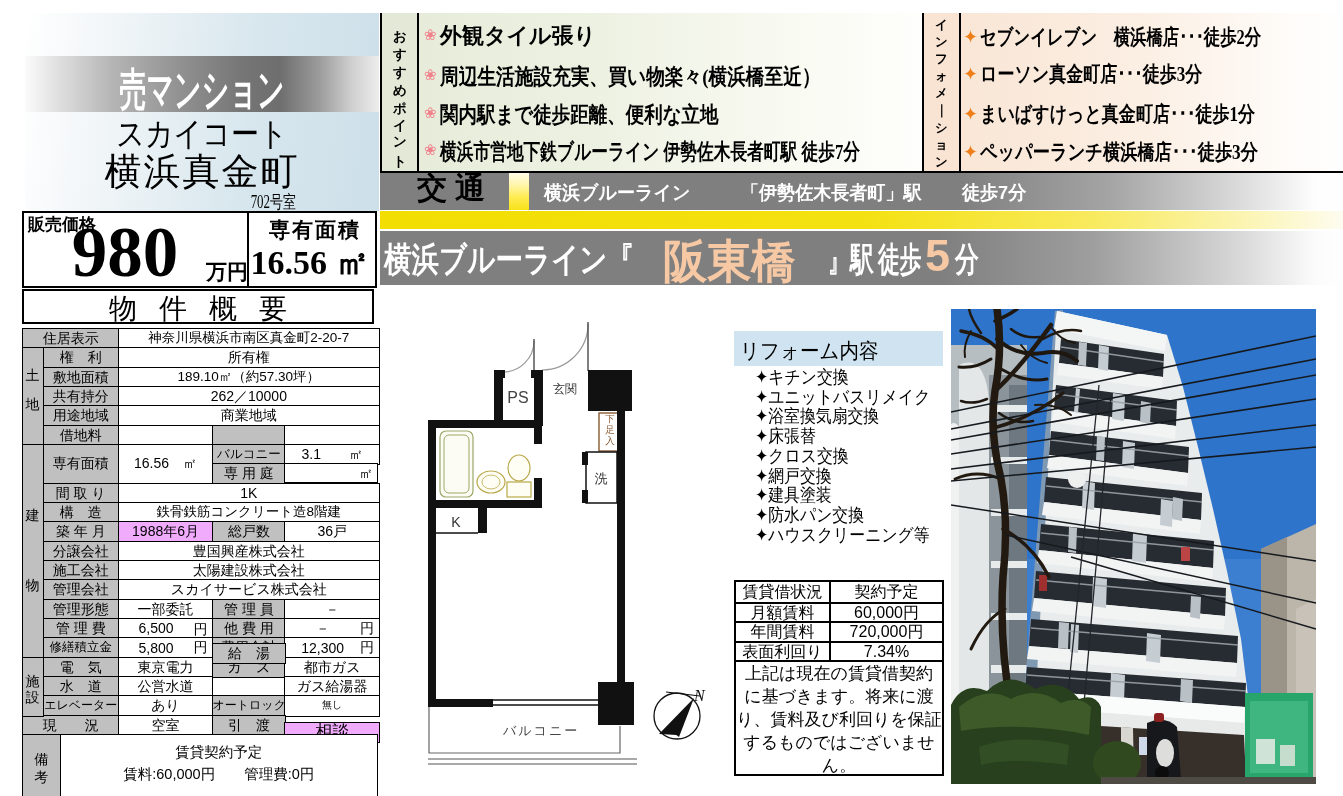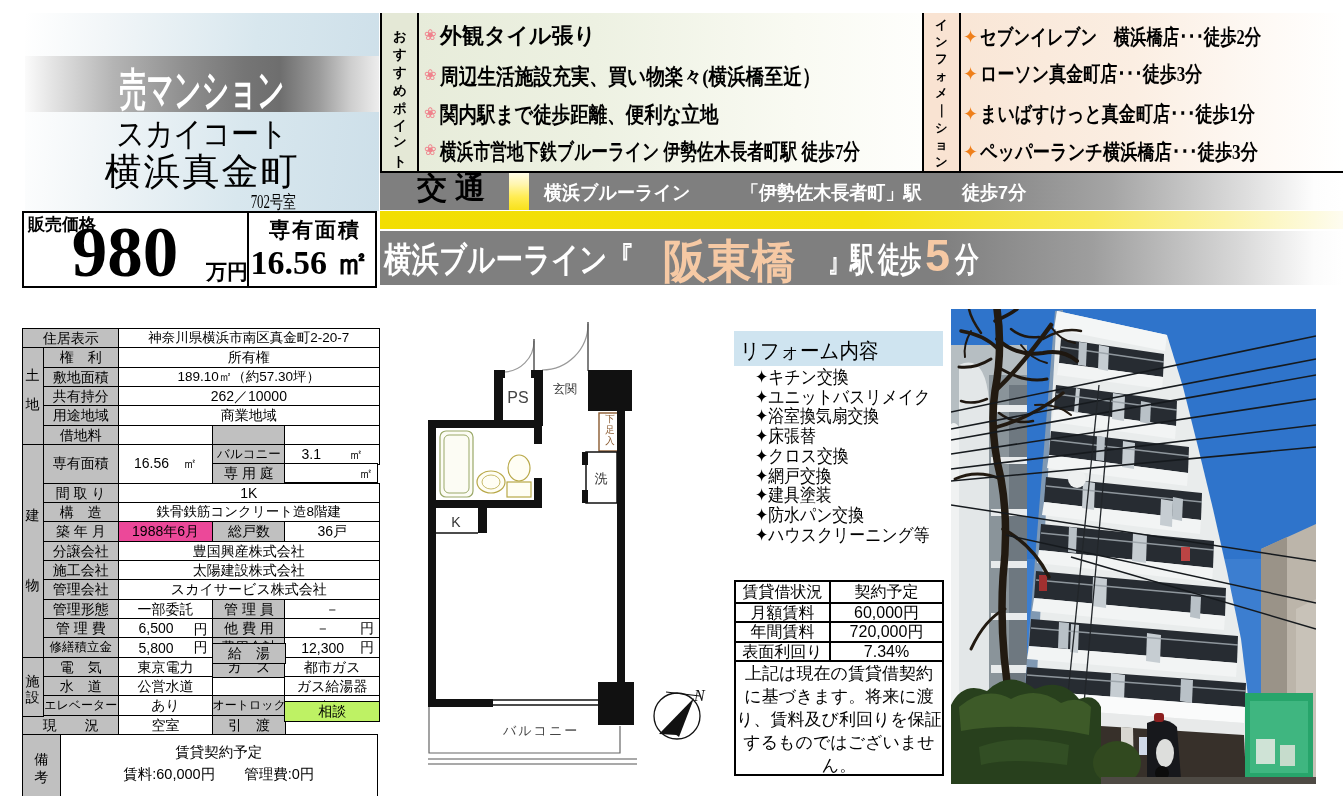--- a/index.html
+++ b/index.html
@@ -36,20 +36,21 @@
 
   <div class="abs serif" style="left:38px;top:8px;width:126px;text-align:center;font-size:71px;font-weight:bold;line-height:62px;">980</div>
 
   <div class="abs" style="left:182px;top:45px;font-size:21px;font-weight:bold;">万円</div>
 
   <div class="abs" style="left:228px;top:3px;width:126px;text-align:center;font-size:21px;font-weight:bold;letter-spacing:2px;">専有面積</div>
 
   <div class="abs serif" style="left:220px;top:27px;width:132px;text-align:center;font-size:34px;font-weight:bold;">16.56 ㎡</div>
 </div>
 
+<div class="abs" style="left:22px;top:289px;width:352px;height:35px;border:2px solid #000;text-align:center;font-size:28px;letter-spacing:22px;padding-left:22px;box-sizing:border-box;line-height:35px;">物件概要</div>
 
 <div class="tc" style="left:22.0px;top:328.00px;width:95.6px;height:19.33px;background:#c0c0c0;font-size:14px;line-height:18.3px;">住居表示</div>
 <div class="tc" style="left:117.6px;top:328.00px;width:260.4px;height:19.33px;background:#fff;font-size:13.5px;line-height:18.3px;">神奈川県横浜市南区真金町2-20-7</div>
 
 <div class="tc" style="left:42.0px;top:347.33px;width:75.6px;height:19.33px;background:#c0c0c0;font-size:14px;line-height:18.3px;">権　利</div>
 <div class="tc" style="left:117.6px;top:347.33px;width:260.4px;height:19.33px;background:#fff;font-size:14px;line-height:18.3px;">所有権</div>
 
 <div class="tc" style="left:42.0px;top:366.66px;width:75.6px;height:19.33px;background:#c0c0c0;font-size:14px;line-height:18.3px;">敷地面積</div>
 <div class="tc" style="left:117.6px;top:366.66px;width:260.4px;height:19.33px;background:#fff;font-size:13.5px;line-height:18.3px;">189.10㎡（約57.30坪）</div>
 
@@ -72,21 +73,21 @@
 <div class="tc" style="left:211.5px;top:463.31px;width:72.9px;height:19.33px;background:#c0c0c0;font-size:14px;line-height:18.3px;">専 用 庭</div>
 <div class="tc" style="left:284.4px;top:463.31px;width:93.6px;height:19.33px;background:#fff;font-size:14px;line-height:18.3px;text-align:right;padding-right:4px;box-sizing:border-box;">㎡</div>
 
 <div class="tc" style="left:42.0px;top:482.64px;width:75.6px;height:19.33px;background:#c0c0c0;font-size:14px;line-height:18.3px;">間 取 り</div>
 <div class="tc" style="left:117.6px;top:482.64px;width:260.4px;height:19.33px;background:#fff;font-size:14px;line-height:18.3px;">1K</div>
 
 <div class="tc" style="left:42.0px;top:501.97px;width:75.6px;height:19.33px;background:#c0c0c0;font-size:14px;line-height:18.3px;">構　造</div>
 <div class="tc" style="left:117.6px;top:501.97px;width:260.4px;height:19.33px;background:#fff;font-size:13.5px;line-height:18.3px;">鉄骨鉄筋コンクリート造8階建</div>
 
 <div class="tc" style="left:42.0px;top:521.30px;width:75.6px;height:19.33px;background:#c0c0c0;font-size:14px;line-height:18.3px;">築 年 月</div>
-<div class="tc" style="left:117.6px;top:521.30px;width:93.9px;height:19.33px;background:#ec4899;font-size:14px;line-height:18.3px;">1988年6月</div>
+<div class="tc" style="left:117.6px;top:521.30px;width:93.9px;height:19.33px;background:#f0abfc;font-size:14px;line-height:18.3px;">1988年6月</div>
 <div class="tc" style="left:211.5px;top:521.30px;width:72.9px;height:19.33px;background:#c0c0c0;font-size:14px;line-height:18.3px;">総戸数</div>
 <div class="tc" style="left:284.4px;top:521.30px;width:93.6px;height:19.33px;background:#fff;font-size:14px;line-height:18.3px;">36戸</div>
 
 <div class="tc" style="left:42.0px;top:540.63px;width:75.6px;height:19.33px;background:#c0c0c0;font-size:14px;line-height:18.3px;">分譲会社</div>
 <div class="tc" style="left:117.6px;top:540.63px;width:260.4px;height:19.33px;background:#fff;font-size:14px;line-height:18.3px;">豊国興産株式会社</div>
 
 <div class="tc" style="left:42.0px;top:559.96px;width:75.6px;height:19.33px;background:#c0c0c0;font-size:14px;line-height:18.3px;">施工会社</div>
 <div class="tc" style="left:117.6px;top:559.96px;width:260.4px;height:19.33px;background:#fff;font-size:14px;line-height:18.3px;">太陽建設株式会社</div>
 
 <div class="tc" style="left:42.0px;top:579.29px;width:75.6px;height:19.33px;background:#c0c0c0;font-size:14px;line-height:18.3px;">管理会社</div>
@@ -130,21 +131,21 @@
 <div class="tc" style="left:284.4px;top:675.94px;width:93.6px;height:19.33px;background:#fff;font-size:14px;line-height:18.3px;">ガス給湯器</div>
 
 <div class="tc" style="left:42.0px;top:695.27px;width:75.6px;height:19.33px;background:#c0c0c0;font-size:12px;line-height:18.3px;">エレベーター</div>
 <div class="tc" style="left:117.6px;top:695.27px;width:93.9px;height:19.33px;background:#fff;font-size:14px;line-height:18.3px;">あり</div>
 <div class="tc" style="left:211.5px;top:695.27px;width:72.9px;height:19.33px;background:#c0c0c0;font-size:12px;line-height:18.3px;">オートロック</div>
 <div class="tc" style="left:284.4px;top:695.27px;width:93.6px;height:19.33px;background:#fff;font-size:10px;line-height:18.3px;">無し</div>
 
 <div class="tc" style="left:22.0px;top:714.60px;width:95.6px;height:19.33px;background:#c0c0c0;font-size:14px;line-height:18.3px;">現　　況</div>
 <div class="tc" style="left:117.6px;top:714.60px;width:93.9px;height:19.33px;background:#fff;font-size:14px;line-height:18.3px;">空室</div>
 <div class="tc" style="left:211.5px;top:714.60px;width:72.9px;height:19.33px;background:#c0c0c0;font-size:14px;line-height:18.3px;">引　渡</div>
-<div class="tc" style="left:284.4px;top:701px;width:93.6px;height:19.33px;background:#bef264;font-size:14px;line-height:18.3px;">相談</div>
+<div class="tc" style="left:284.4px;top:722px;width:93.6px;height:19.33px;background:#f0abfc;font-size:17px;line-height:18.3px;">相談</div>
 
 <div class="tc" style="left:22.0px;top:733.93px;width:37.5px;height:70.00px;background:#c0c0c0;font-size:14px;line-height:69.0px;line-height:normal;">
       <div style="writing-mode:vertical-rl;text-orientation:upright;letter-spacing:18px;margin:6px auto 0;line-height:20px;">備考</div>
     </div>
 <div class="tc" style="left:59.5px;top:733.93px;width:318.5px;height:70.00px;background:#fff;font-size:14.5px;line-height:69.0px;line-height:22px;padding-top:6px;box-sizing:border-box;">賃貸契約予定<br>賃料:60,000円　　管理費:0円</div>
 
 <div class="tc" style="left:22.0px;top:347.33px;width:20.0px;height:96.65px;background:#c0c0c0;font-size:14px;line-height:95.7px;line-height:normal;">
       <div style="writing-mode:vertical-rl;text-orientation:upright;letter-spacing:30px;margin:8px auto 0;line-height:20px;">土地</div>
     </div>
 

